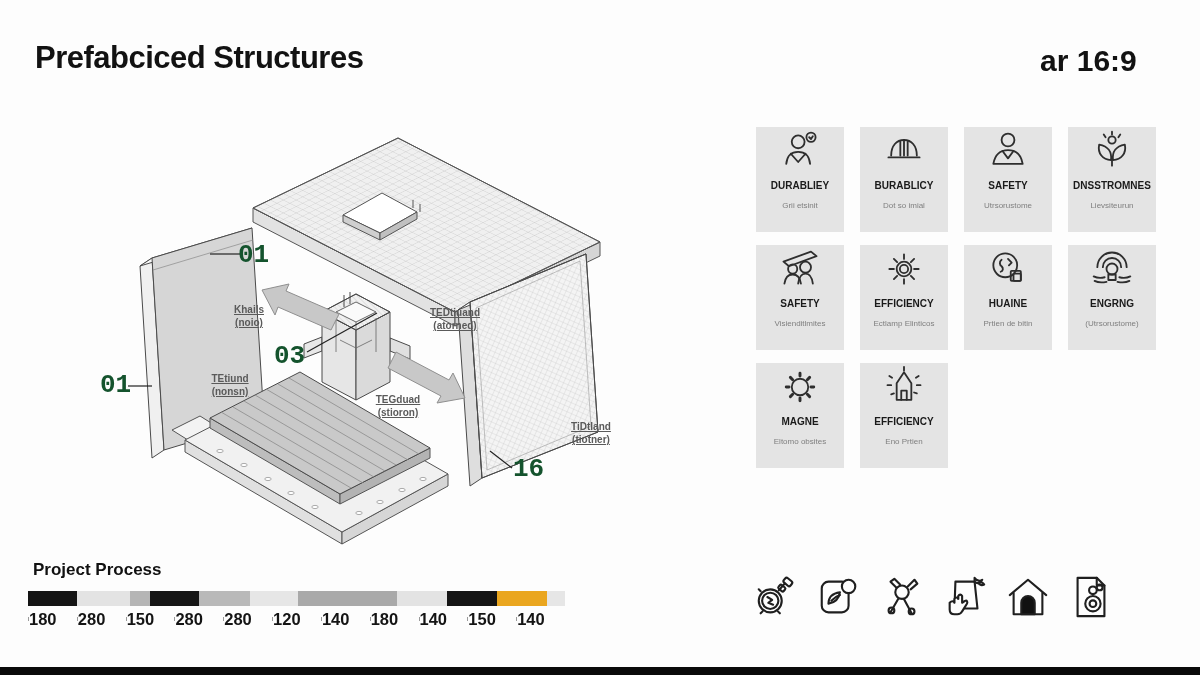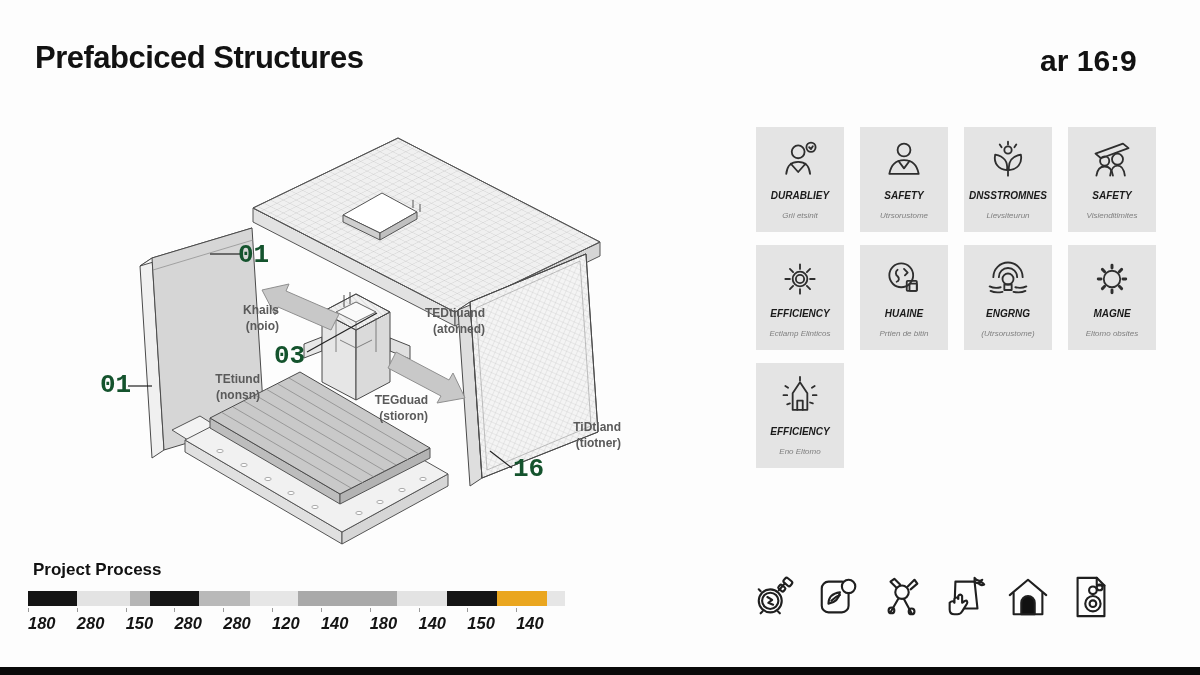--- a/index.html
+++ b/index.html
@@ -6,38 +6,38 @@
   #stage{position:relative;width:1200px;height:675px;background:#fdfdfd;overflow:hidden;
          font-family:"Liberation Sans","DejaVu Sans",sans-serif;color:#151515;}
   .title{position:absolute;left:35px;top:40px;font-size:31px;font-weight:800;
          letter-spacing:-0.5px;line-height:1.13;color:#121212;}
   .aspect{position:absolute;left:1040px;top:44px;font-size:30px;font-weight:800;color:#121212;}
 
   
   #cards{position:absolute;left:756px;top:127px;display:grid;
          grid-template-columns:repeat(4,88px);column-gap:16px;row-gap:13px;}
   .card{width:88px;height:105px;background:#e4e4e4;display:flex;flex-direction:column;
-        align-items:center;box-sizing:border-box;padding-top:10px;font-style:italic;}
+        align-items:center;box-sizing:border-box;}
   .card-icon{width:46px;height:48px;display:flex;align-items:center;justify-content:center;}
   .card-icon svg{width:44px;height:44px;stroke:#2e2e2e;fill:none;stroke-width:2;
                  stroke-linecap:round;stroke-linejoin:round;}
   .card-title{font-size:10px;font-weight:700;margin-top:5px;color:#1a1a1a;text-align:center;}
   .card-sub{font-size:8px;color:#7f7f7f;margin-top:11px;text-align:center;line-height:1.1;}
 
   
   .part-label{position:absolute;font-size:26px;font-weight:800;color:#14532d;font-family:Liberation Mono, monospace;}
-  .anno{position:absolute;font-size:12px;font-weight:700;color:#5a5a5a;
-        text-align:right;line-height:1.3;width:60px;margin-left:-30px;}
+  .anno{position:absolute;font-size:10px;font-weight:700;color:#5a5a5a;
+        text-align:center;line-height:1.3;width:60px;margin-left:-30px;text-decoration:underline;}
 
   
   #tl-title{position:absolute;left:33px;top:560px;font-size:17px;font-weight:800;color:#111;}
   #tl-bar{position:absolute;left:28px;top:591px;height:15px;width:537px;display:flex;}
   #tl-bar div{height:100%;}
   #tl-labels{position:absolute;left:28px;top:608px;width:537px;display:flex;}
-  .tl-cell{flex:1;display:flex;flex-direction:column;align-items:flex-start;font-style:italic;}
+  .tl-cell{flex:1;display:flex;flex-direction:row;align-items:center;}
   .tl-tick{width:1px;height:4px;background:#9a9a9a;}
   .tl-num{font-size:16.5px;font-weight:800;color:#141414;margin-top:2px;}
 
   
   #footer-icons{position:absolute;left:752px;top:570px;display:flex;gap:15px;}
   .f-icon{width:48px;height:54px;display:flex;align-items:center;justify-content:center;}
   .f-icon svg{width:46px;height:46px;stroke:#1f1f1f;fill:none;stroke-width:2.2;
               stroke-linecap:round;stroke-linejoin:round;}
 
   #bottom-bar{position:absolute;left:0;bottom:0;width:1200px;height:8px;background:#0a0a0a;}
@@ -174,20 +174,31 @@
             <circle cx="36" cy="9" r="5"></circle>
             <path d="M34 9l2 2 2-3"></path>
           </svg>
         </span>
         <div class="card-title">DURABLIEY</div>
         <div class="card-sub">Grii etsinit</div>
       </div>
       <div class="card">
         <span class="card-icon">
           <svg viewBox="0 0 48 48">
+            <path d="M10 29c0-11 6-17 14-17s14 6 14 17"></path>
+            <path d="M7 31h34"></path>
+            <path d="M20 14v15M24 12v17M28 14v15"></path>
+          </svg>
+        </span>
+        <div class="card-title">BURABLICY</div>
+        <div class="card-sub">Dot so imial</div>
+      </div>
+      <div class="card">
+        <span class="card-icon">
+          <svg viewBox="0 0 48 48">
             <circle cx="24" cy="12" r="7"></circle>
             <path d="M8 38c2-11 8-15 16-15s14 4 16 15z"></path>
             <path d="M18 24l6 8 6-8"></path>
           </svg>
         </span>
         <div class="card-title">SAFETY</div>
         <div class="card-sub">Utrsorustome</div>
       </div>
       <div class="card">
         <span class="card-icon">
@@ -266,21 +277,21 @@
       </div>
       <div class="card">
         <span class="card-icon">
           <svg viewBox="0 0 48 48">
             <path d="M16 38V20l8-12 8 12v18z"></path>
             <path d="M21 38V28h6v10"></path>
             <path d="M8 12l3 2M40 12l-3 2M6 22h4M38 22h4M10 32l3-1M38 31l-3-1M24 2v4"></path>
           </svg>
         </span>
         <div class="card-title">EFFICIENCY</div>
-        <div class="card-sub">Eno Eltomo</div>
+        <div class="card-sub">Eno Prtien</div>
       </div>
     </div>
 
   <div id="tl-title">Project Process</div>
   <div id="tl-bar">
       <div style="width: 49px; background: rgb(20, 20, 20);"></div>
       <div style="width: 53px; background: rgb(227, 227, 227);"></div>
       <div style="width: 20px; background: rgb(181, 181, 181);"></div>
       <div style="width: 49px; background: rgb(22, 22, 22);"></div>
       <div style="width: 51px; background: rgb(185, 185, 185);"></div>

